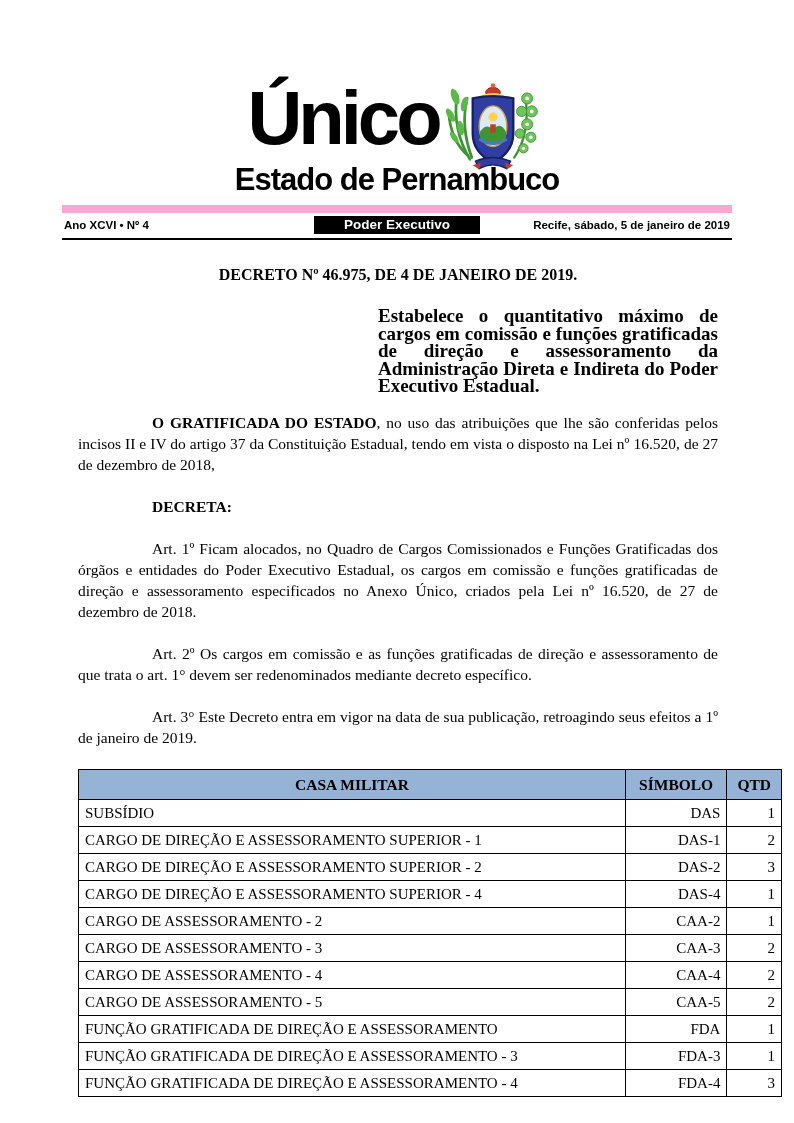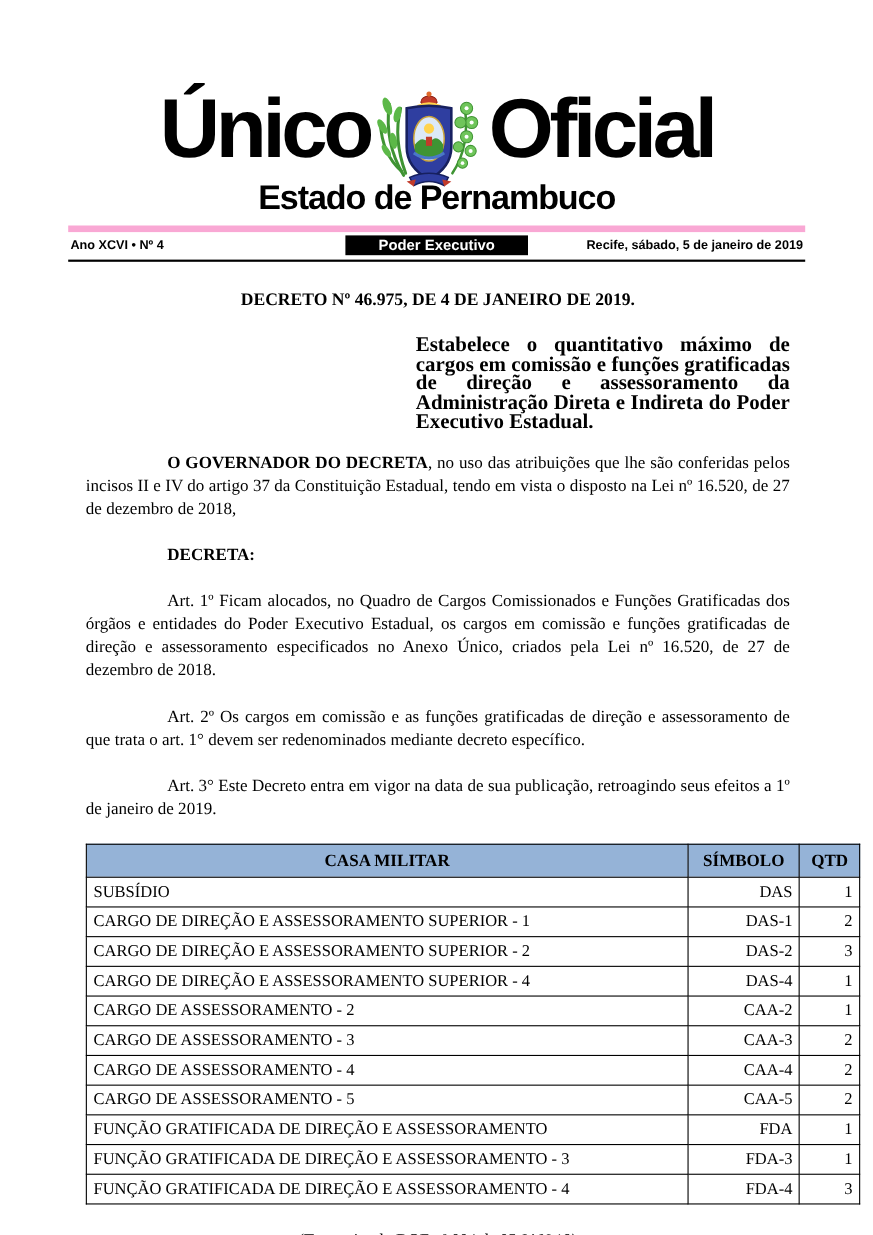--- a/index.html
+++ b/index.html
@@ -34,21 +34,21 @@
   .m-subtitle {
     text-align: center;
     font-family: "Liberation Sans", sans-serif;
     font-size: 31px;
     font-weight: bold;
     letter-spacing: -1px;
     margin-top: 0px;
   }
   .info-bar {
     margin-top: 7px;
-    border-top: 6px solid #f9a8d4;
+    border-top: 8px solid #f9a8d4;
     border-bottom: 2px solid #000;
     padding: 3px 2px 4px 2px;
     display: flex;
     align-items: center;
     font-family: "Liberation Sans", sans-serif;
     font-size: 11.5px;
     font-weight: bold;
   }
   .info-left  { flex: 1; text-align: left; }
   .info-right { flex: 1; text-align: right; }
@@ -154,36 +154,35 @@
         <ellipse cx="55" cy="50" rx="15" ry="22" fill="#dce9f8" stroke="#caa23a" stroke-width="1.5"></ellipse>
         <circle cx="55" cy="40" r="5" fill="#ffd34d"></circle>
         <path d="M41,56 Q48,46 55,54 Q63,44 69,56 L69,62 Q62,70 55,70 Q48,70 41,62 Z" fill="#3f9433"></path>
         <rect x="52" y="48" width="6" height="9" fill="#c23b2a"></rect>
         <path d="M40,64 Q55,74 70,64" stroke="#4a78c8" stroke-width="3" fill="none"></path>
 
         <path d="M36,88 Q55,80 74,88 L70,96 Q55,88 40,96 Z" fill="#2f3ea0" stroke="#17205f" stroke-width="1.5"></path>
         <path d="M33,92 L42,90 L40,97 Z" fill="#c23b2a"></path>
         <path d="M77,92 L68,90 L70,97 Z" fill="#c23b2a"></path>
       </svg>
-      <span class="m-title">Oficial</span>
     </div>
     <div class="m-subtitle">Estado de Pernambuco</div>
     <div class="info-bar">
       <span class="info-left">Ano XCVI • Nº 4</span>
       <span class="info-center">Poder Executivo</span>
       <span class="info-right">Recife, sábado, 5 de janeiro de 2019</span>
     </div>
   </div>
 
   <div class="doc">
     <div class="decree-title">DECRETO Nº 46.975, DE 4 DE JANEIRO DE 2019.</div>
 
     <div class="summary">Estabelece o quantitativo máximo de cargos em comissão e funções gratificadas de direção e assessoramento da Administração Direta e Indireta do Poder Executivo Estadual.</div>
 
-    <p class="para"><b>O GOVERNADOR DO DECRETA</b><span>, no uso das atribuições que lhe são conferidas pelos incisos II e IV do artigo 37 da Constituição Estadual, tendo em vista o disposto na Lei nº 16.520, de 27 de dezembro de 2018,</span></p>
+    <p class="para"><b>O GRATIFICADA DO ESTADO</b><span>, no uso das atribuições que lhe são conferidas pelos incisos II e IV do artigo 37 da Constituição Estadual, tendo em vista o disposto na Lei nº 16.520, de 27 de dezembro de 2018,</span></p>
 
     <p class="decreta">DECRETA:</p>
 
     <p class="article">Art. 1º Ficam alocados, no Quadro de Cargos Comissionados e Funções Gratificadas dos órgãos e entidades do Poder Executivo Estadual, os cargos em comissão e funções gratificadas de direção e assessoramento especificados no Anexo Único, criados pela Lei nº 16.520, de 27 de dezembro de 2018.</p>
     <p class="article">Art. 2º Os cargos em comissão e as funções gratificadas de direção e assessoramento de que trata o art. 1° devem ser redenominados mediante decreto específico.</p>
     <p class="article">Art. 3° Este Decreto entra em vigor na data de sua publicação, retroagindo seus efeitos a 1º de janeiro de 2019.</p>
 
     <table class="quota">
       <colgroup>
           <col class="w-name">

